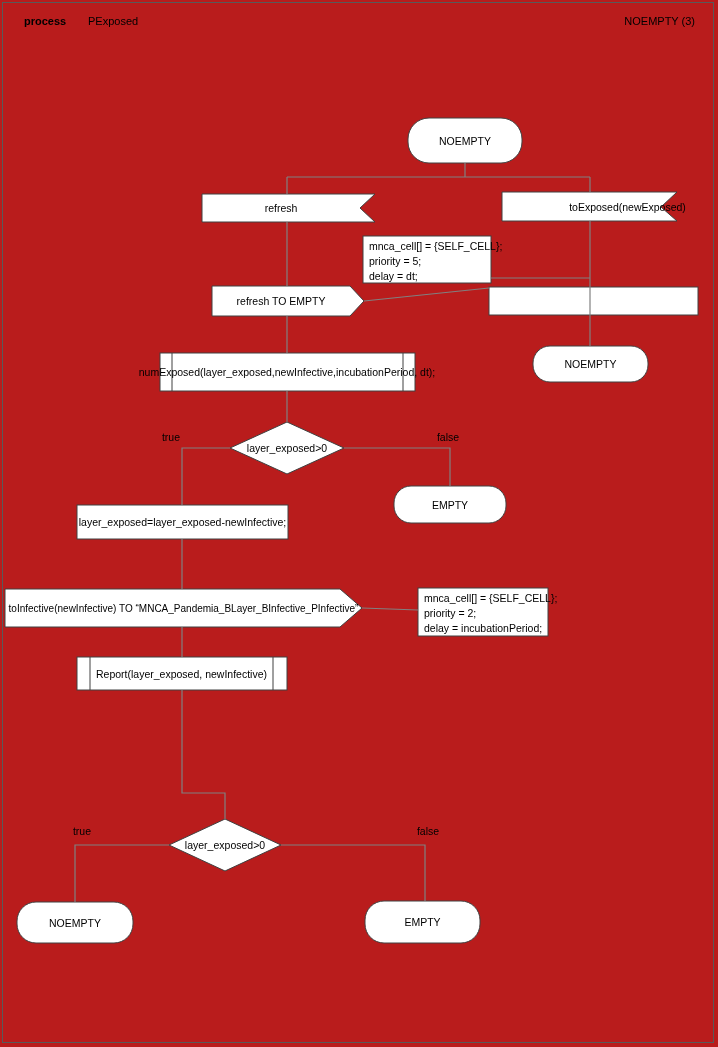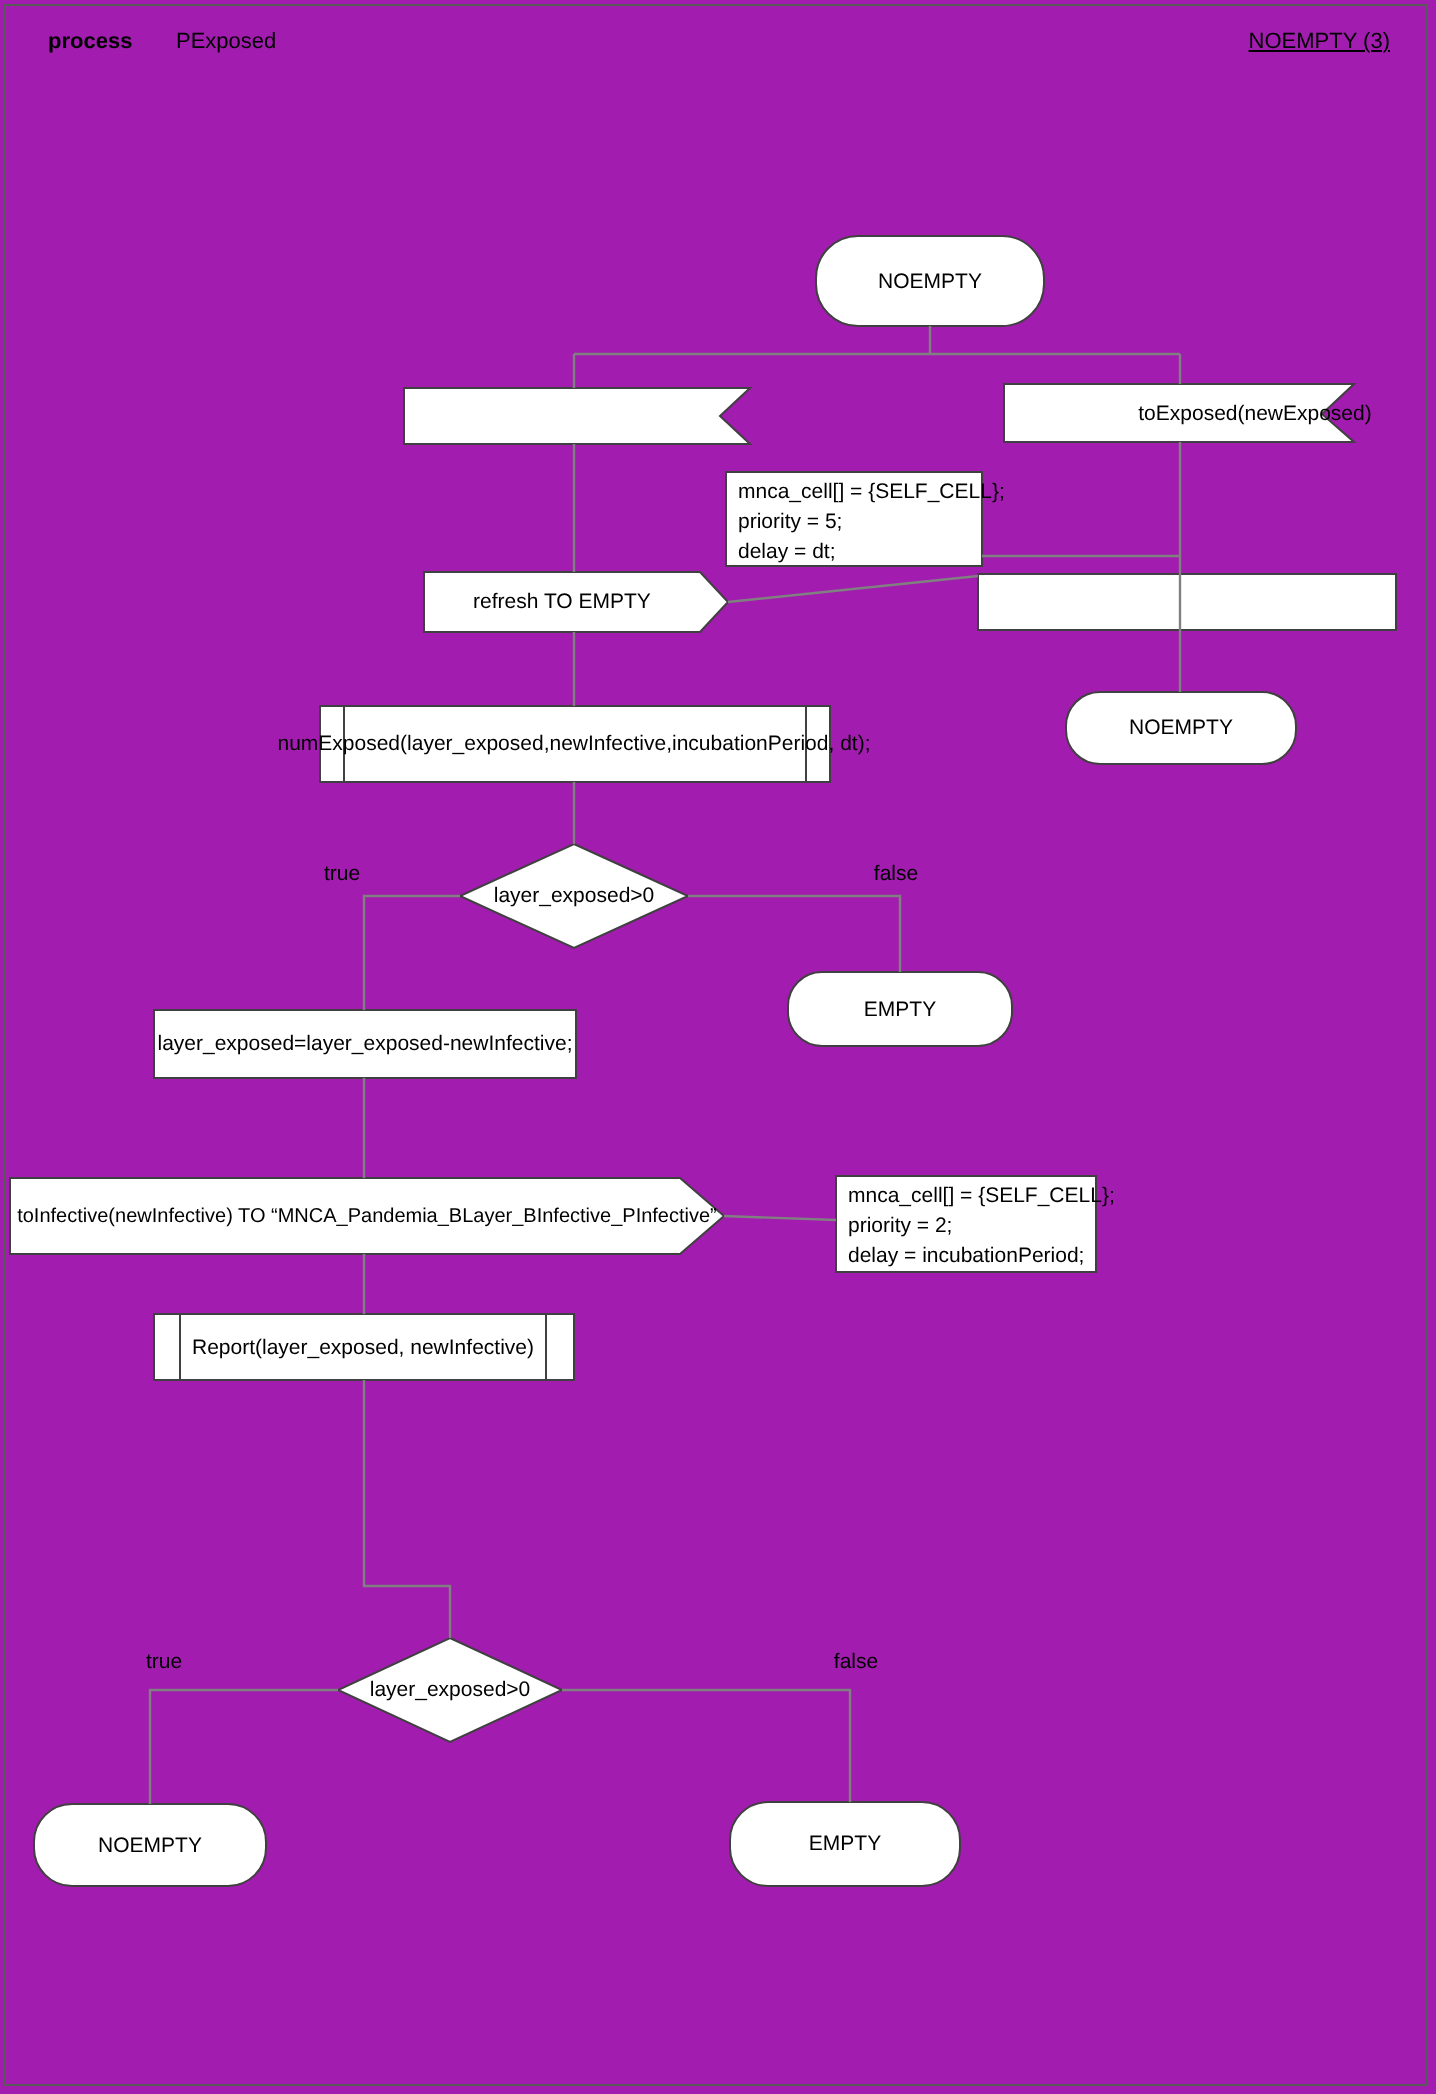--- a/index.html
+++ b/index.html
@@ -1,30 +1,30 @@
 <!DOCTYPE html>
 <html><head>
 <meta charset="utf-8">
 <style>
   html,body{margin:0;padding:0;background:#fff;}
-  .canvas{position:relative;width:718px;height:1047px;background:#a21caf;
+  .canvas{position:relative;width:718px;height:1047px;background:#b91c1c;
           font-family:"Liberation Sans",sans-serif;color:#000;overflow:hidden;}
   .frame{position:absolute;left:2px;top:2px;width:712px;height:1041px;
          border:1px solid #595959;box-sizing:border-box;}
   .diagram-svg{position:absolute;left:0;top:0;}
   .shape{fill:#ffffff;stroke:#404040;stroke-width:1;}
   .bar{stroke:#404040;stroke-width:1;}
   .conn{stroke:#808080;stroke-width:1.2;fill:none;}
   .lbl{position:absolute;display:flex;align-items:center;justify-content:center;
        font-size:10.5px;white-space:nowrap;}
   .small{font-size:10px;}
   .code{position:absolute;font-size:10.5px;line-height:15px;white-space:nowrap;}
   .hdr{position:absolute;font-size:11px;}
   .bold{font-weight:bold;}
-  .right{text-align:right;display:block;text-decoration:underline;}
+  .right{text-align:right;display:block;}
 </style>
 </head>
 <body>
 
 <div class="canvas">
   <div class="frame"></div>
 
   <div class="hdr bold" style="left:24px;top:15px;">process</div>
   <div class="hdr" style="left:88px;top:15px;">PExposed</div>
   <div class="hdr right" style="left:540px;top:15px;width:155px;">NOEMPTY (3)</div>
@@ -67,20 +67,21 @@
     <polyline class="conn" points="344,448 450,448 450,486"></polyline>
     <polyline class="conn" points="182,539 182,589"></polyline>
     <polyline class="conn" points="362,608 418,610"></polyline>
     <polyline class="conn" points="182,627 182,657"></polyline>
     <polyline class="conn" points="182,690 182,793 225,793 225,819"></polyline>
     <polyline class="conn" points="169,845 75,845 75,902"></polyline>
     <polyline class="conn" points="281,845 425,845 425,901"></polyline>
   </svg>
 
   <div class="lbl" style="left:408px;top:118px;width:114px;height:45px;">NOEMPTY</div>
+  <div class="lbl" style="left:202px;top:194px;width:158px;height:28px;">refresh</div>
   <div class="lbl" style="left:502px;top:192px;width:159px;height:29px;padding-left:46px;">toExposed(newExposed)</div>
   <div class="code" style="left:369px;top:239px;">
     <div>mnca_cell[] = {SELF_CELL};</div>
     <div>priority = 5;</div>
     <div>delay = dt;</div>
   </div>
   <div class="lbl" style="left:212px;top:286px;width:138px;height:30px;">refresh TO EMPTY</div>
   <div class="lbl" style="left:533px;top:346px;width:115px;height:36px;">NOEMPTY</div>
   <div class="lbl" style="left:117px;top:353px;width:340px;height:38px;">numExposed(layer_exposed,newInfective,incubationPeriod, dt);</div>
   <div class="lbl" style="left:217px;top:436px;width:140px;height:24px;">layer_exposed&gt;0</div>

